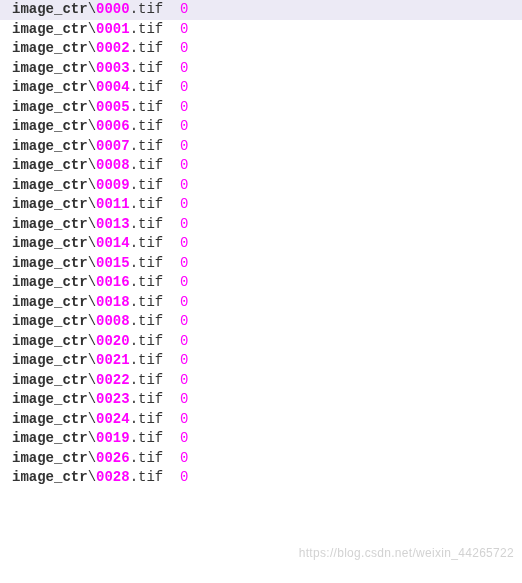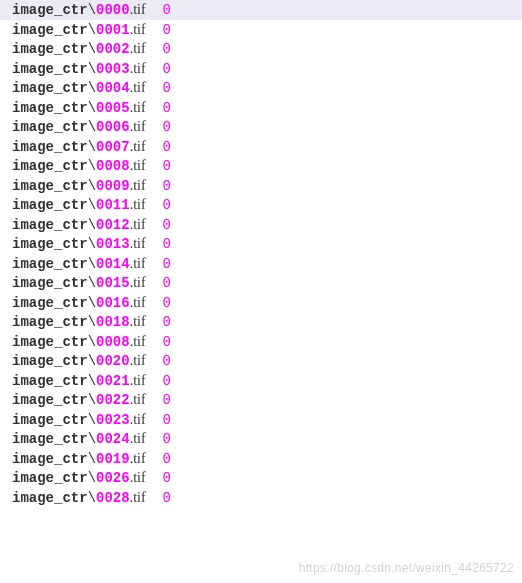--- a/index.html
+++ b/index.html
@@ -18,25 +18,25 @@
     white-space: pre;
     padding-left: 12px;
     height: 19.5px;
   }
   .line.selected {
     background: #eceaf5;
   }
   .path { color: #333; font-weight: bold; }
   .slash { color: #333; }
   .num { color: #ff00ff; font-weight: bold; }
-  .ext { color: #333; font-family: Liberation Serif, serif; }
+  .ext { color: #333; }
   .label { color: #ff00ff; }
   .watermark {
     position: absolute;
-    bottom: 5px;
+    bottom: 20px;
     right: 8px;
     font-family: Arial, sans-serif;
     font-size: 12px;
     color: rgba(180,180,180,0.6);
     letter-spacing: 0.3px;
     pointer-events: none;
   }
 </style>
 </head>
 <body>
@@ -46,21 +46,20 @@
     <div class="line"><span class="path">image_ctr</span><span class="slash">\</span><span class="num">0001</span><span class="ext">.tif</span><span>  </span><span class="label">0</span></div>
     <div class="line"><span class="path">image_ctr</span><span class="slash">\</span><span class="num">0002</span><span class="ext">.tif</span><span>  </span><span class="label">0</span></div>
     <div class="line"><span class="path">image_ctr</span><span class="slash">\</span><span class="num">0003</span><span class="ext">.tif</span><span>  </span><span class="label">0</span></div>
     <div class="line"><span class="path">image_ctr</span><span class="slash">\</span><span class="num">0004</span><span class="ext">.tif</span><span>  </span><span class="label">0</span></div>
     <div class="line"><span class="path">image_ctr</span><span class="slash">\</span><span class="num">0005</span><span class="ext">.tif</span><span>  </span><span class="label">0</span></div>
     <div class="line"><span class="path">image_ctr</span><span class="slash">\</span><span class="num">0006</span><span class="ext">.tif</span><span>  </span><span class="label">0</span></div>
     <div class="line"><span class="path">image_ctr</span><span class="slash">\</span><span class="num">0007</span><span class="ext">.tif</span><span>  </span><span class="label">0</span></div>
     <div class="line"><span class="path">image_ctr</span><span class="slash">\</span><span class="num">0008</span><span class="ext">.tif</span><span>  </span><span class="label">0</span></div>
     <div class="line"><span class="path">image_ctr</span><span class="slash">\</span><span class="num">0009</span><span class="ext">.tif</span><span>  </span><span class="label">0</span></div>
     <div class="line"><span class="path">image_ctr</span><span class="slash">\</span><span class="num">0011</span><span class="ext">.tif</span><span>  </span><span class="label">0</span></div>
-    <div class="line"><span class="path">image_ctr</span><span class="slash">\</span><span class="num">0012</span><span class="ext">.tif</span><span>  </span><span class="label">0</span></div>
     <div class="line"><span class="path">image_ctr</span><span class="slash">\</span><span class="num">0013</span><span class="ext">.tif</span><span>  </span><span class="label">0</span></div>
     <div class="line"><span class="path">image_ctr</span><span class="slash">\</span><span class="num">0014</span><span class="ext">.tif</span><span>  </span><span class="label">0</span></div>
     <div class="line"><span class="path">image_ctr</span><span class="slash">\</span><span class="num">0015</span><span class="ext">.tif</span><span>  </span><span class="label">0</span></div>
     <div class="line"><span class="path">image_ctr</span><span class="slash">\</span><span class="num">0016</span><span class="ext">.tif</span><span>  </span><span class="label">0</span></div>
     <div class="line"><span class="path">image_ctr</span><span class="slash">\</span><span class="num">0018</span><span class="ext">.tif</span><span>  </span><span class="label">0</span></div>
     <div class="line"><span class="path">image_ctr</span><span class="slash">\</span><span class="num">0008</span><span class="ext">.tif</span><span>  </span><span class="label">0</span></div>
     <div class="line"><span class="path">image_ctr</span><span class="slash">\</span><span class="num">0020</span><span class="ext">.tif</span><span>  </span><span class="label">0</span></div>
     <div class="line"><span class="path">image_ctr</span><span class="slash">\</span><span class="num">0021</span><span class="ext">.tif</span><span>  </span><span class="label">0</span></div>
     <div class="line"><span class="path">image_ctr</span><span class="slash">\</span><span class="num">0022</span><span class="ext">.tif</span><span>  </span><span class="label">0</span></div>
     <div class="line"><span class="path">image_ctr</span><span class="slash">\</span><span class="num">0023</span><span class="ext">.tif</span><span>  </span><span class="label">0</span></div>

